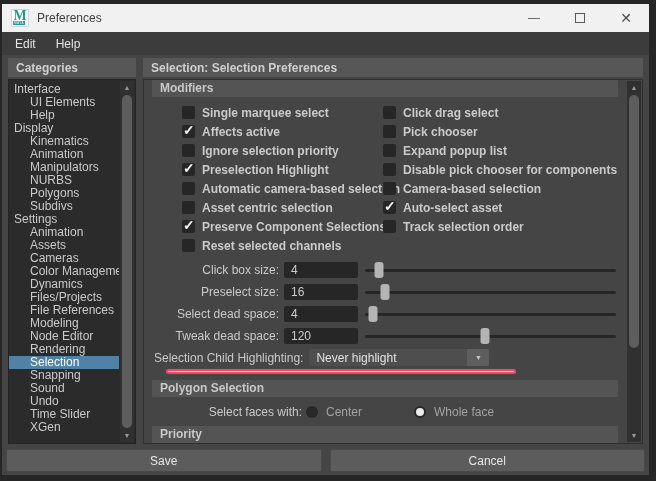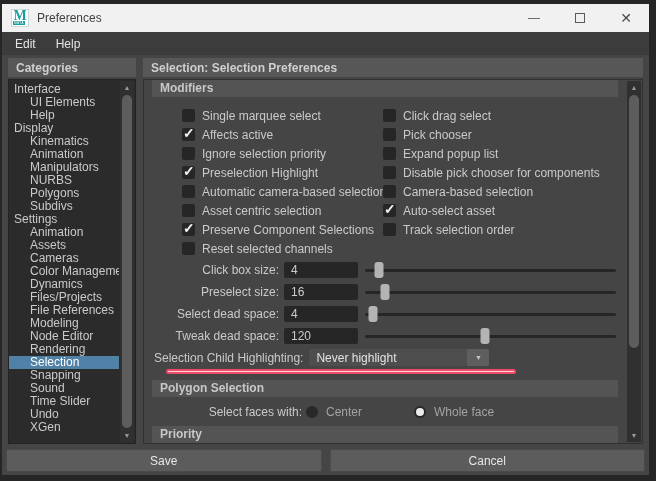--- a/index.html
+++ b/index.html
@@ -40,21 +40,21 @@
   .scroll-thumb { position:absolute; left:2px; right:2px; background:#5d5d5d; border-radius:5px; }
   .thumb-full { top:1px; bottom:1px; }
   .thumb-main { top:1px; height:253px; }
 
   
   .main { flex:1; display:flex; flex-direction:column; min-width:0; }
   .content { flex:1; margin-top:2px; background:#454545; border:1px solid #303030; position:relative; overflow:hidden; padding:0 24px 0 8px; }
   .group-header { height:17px; background:#545454; color:#c8c8c8; font-weight:bold; font-size:12px; line-height:17px; padding:0 8px; border-radius:1px; }
 
   .cb-grid { display:grid; grid-template-columns:201px 1fr; margin:9px 0 0 30px; }
-  .cb-cell { height:19px; display:flex; align-items:center; gap:7px; }
+  .cb-cell { height:19px; display:flex; gap:7px;font-weight:bold; }
   .checkbox { width:13px; height:13px; background:#262626; border-radius:2px; position:relative; flex:none; }
   .checkbox.checked::after { content:"\2713"; position:absolute; left:1px; top:-3px; color:#f2f2f2; font-size:14px; font-weight:bold; }
   .cb-label { font-size:12px; color:#cacaca; white-space:nowrap; }
 
   .slider-block { margin-top:1px; }
   .slider-row { display:flex; align-items:center; height:22px; }
   .slider-label { width:127px; text-align:right; font-size:12px; color:#cacaca; flex:none; white-space:nowrap; }
   .num-field { width:74px; height:16px; background:#262626; border-radius:2px; margin-left:5px; color:#cccccc; font-size:12px; line-height:16px; padding-left:7px; flex:none; }
   .slider { flex:1; position:relative; height:16px; margin:0 2px 0 7px; }
   .slider::before { content:""; position:absolute; left:0; right:0; top:7px; height:3px; background:#262626; border-radius:2px; }
@@ -171,23 +171,23 @@
             <div class="cat-item indent">Node Editor</div>
 
             <div class="cat-item indent">Rendering</div>
 
             <div class="cat-item indent selected">Selection</div>
 
             <div class="cat-item indent">Snapping</div>
 
             <div class="cat-item indent">Sound</div>
 
+            <div class="cat-item indent">Undo</div>
+
             <div class="cat-item indent">Time Slider</div>
-
-            <div class="cat-item indent">Undo</div>
 
             <div class="cat-item indent">XGen</div>
           </div>
       </div>
 
       <div class="main">
         <div class="panel-header">Selection: Selection Preferences</div>
         <div class="content">
 
           <div class="group-header">Modifiers</div>

